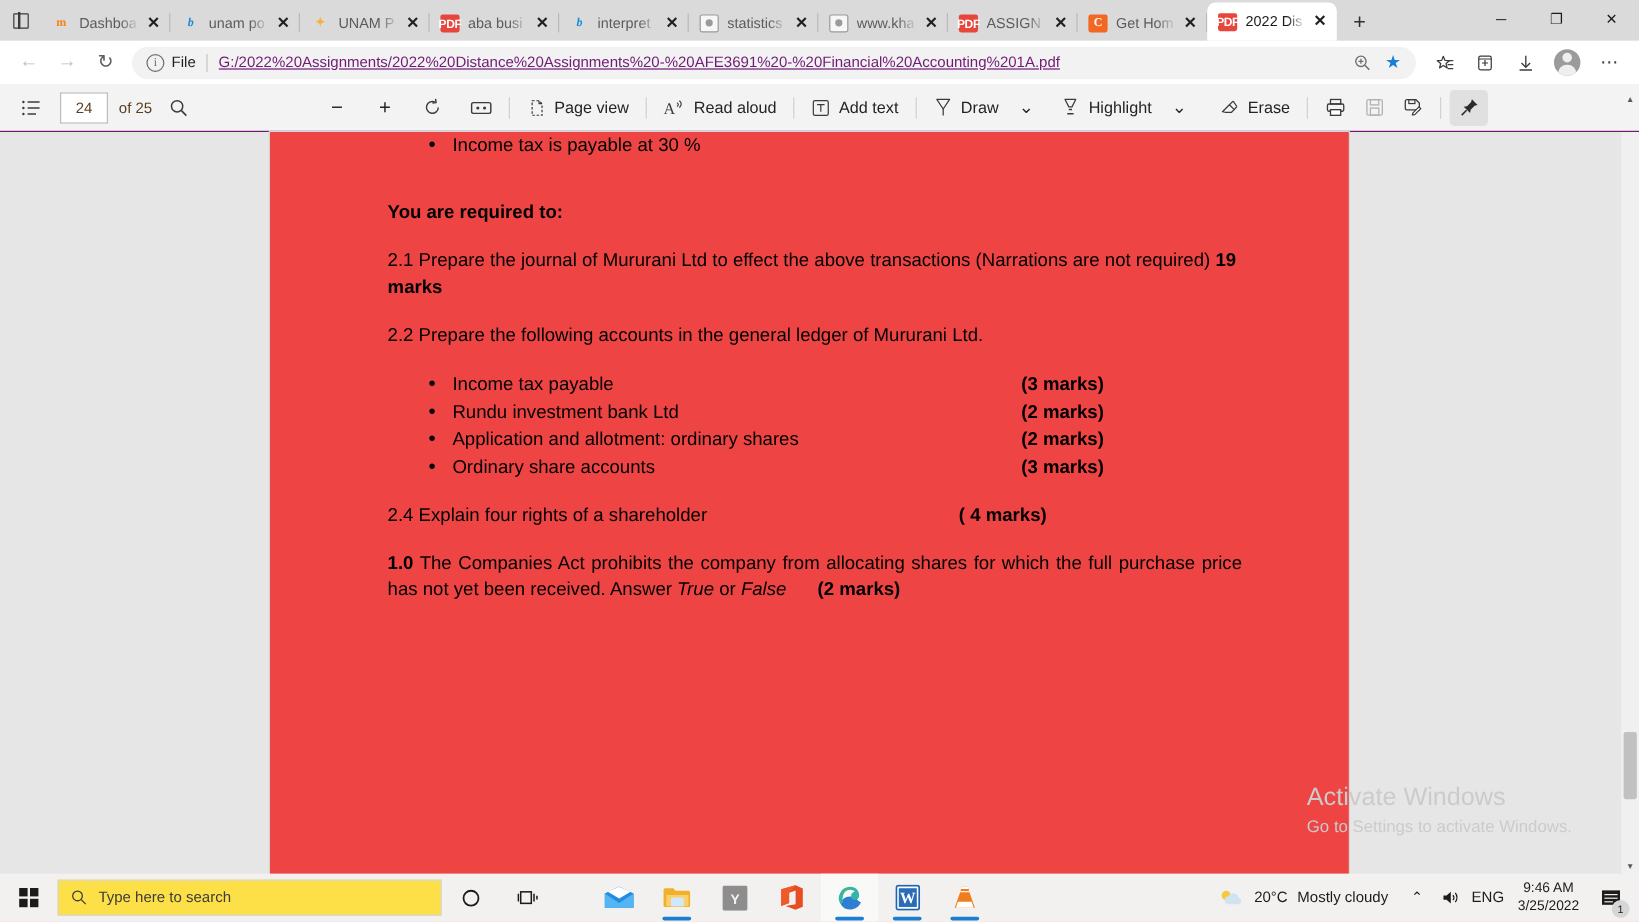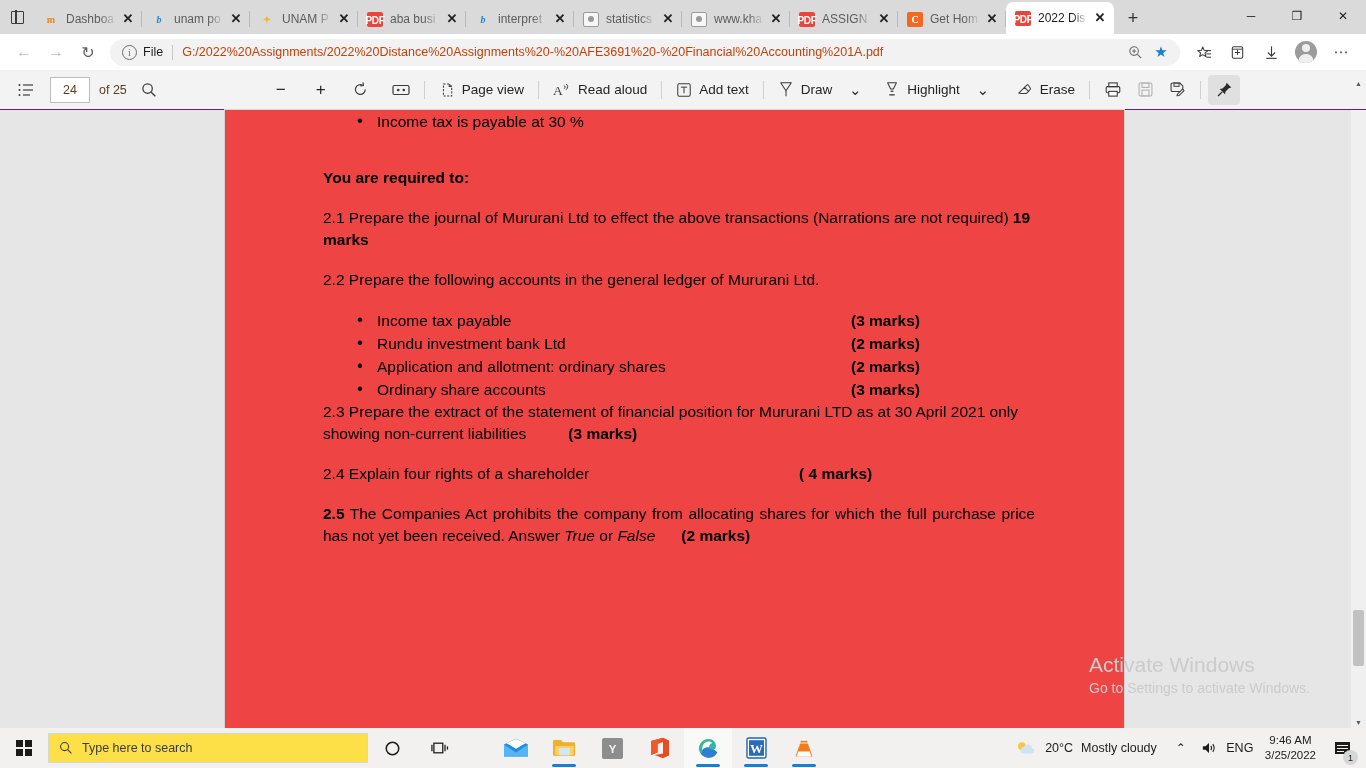--- a/index.html
+++ b/index.html
@@ -96,22 +96,22 @@
     display: flex; align-items: center; padding: 0 6px 0 12px; margin: 0 6px; min-width: 0;
   }
   #omnibox .infoic {
     width: 15px; height: 15px; border: 1.3px solid #6d6d6d; border-radius: 50%;
     color: #6d6d6d; font-size: 10px; font-family:"Liberation Serif",serif;
     display: flex; align-items: center; justify-content: center; flex: 0 0 15px;
   }
   #omnibox .scheme { font-size: 12.5px; color: #1f1f1f; margin-left: 6px; flex: 0 0 auto; }
   #omnibox .vsep { width: 1px; height: 15px; background: #c6c6c6; margin: 0 9px; flex: 0 0 1px; }
   #omnibox .url {
-    font-size: 12.5px; color: #c2410c; white-space: nowrap; overflow: hidden;
-    flex: 1 1 auto; min-width: 0;
+    font-size: 12.5px; color: #701a75; white-space: nowrap; overflow: hidden;
+    flex: 1 1 auto; min-width: 0; text-decoration: underline;
   }
   #omnibox .rightic { display: flex; align-items: center; flex: 0 0 auto; }
   .oic { width: 26px; height: 24px; display: flex; align-items: center; justify-content: center; font-size: 13px; color: #5f5f5f; }
   .oic.star { color: #1a7fd4; font-size: 15px; }
   .toolic {
     width: 34px; height: 30px; display: flex; align-items: center; justify-content: center;
     font-size: 15px; color: #3b3b3b; flex: 0 0 34px;
   }
   #avatar {
     width: 22px; height: 22px; border-radius: 50%; background: #9b9b9b; flex: 0 0 22px;
@@ -540,29 +540,28 @@
         <li class="li-row">
           <span>Application and allotment: ordinary shares</span>
           <span class="marks">(2 marks)</span>
         </li>
         <li class="li-row">
           <span>Ordinary share accounts</span>
           <span class="marks">(3 marks)</span>
         </li>
       </ul>
 
-      <p><span>2.3 Prepare the extract of the statement of financial position for Mururani LTD as at 30 April 2021 only showing non-current liabilities</span><b style="margin-left:42px">(3 marks)</b></p>
 
       <div class="gap-18"></div>
 
       <p class="li-row"><span>2.4 Explain four rights of a shareholder</span><b class="marks" style="left:476px">( 4 marks)</b></p>
 
       <div class="gap-18"></div>
 
-      <p class="just"><b>2.5</b><span> The Companies Act prohibits the company from allocating shares for which the full purchase price has not yet been received. Answer </span><em>True</em><span> or </span><em>False</em><b style="margin-left:26px">(2 marks)</b></p>
+      <p class="just"><b>1.0</b><span> The Companies Act prohibits the company from allocating shares for which the full purchase price has not yet been received. Answer </span><em>True</em><span> or </span><em>False</em><b style="margin-left:26px">(2 marks)</b></p>
 
     </div>
   </div>
 
   <div id="watermark">
     <div class="wm1">Activate Windows</div>
     <div class="wm2">Go to Settings to activate Windows.</div>
   </div>
 </div>
 

